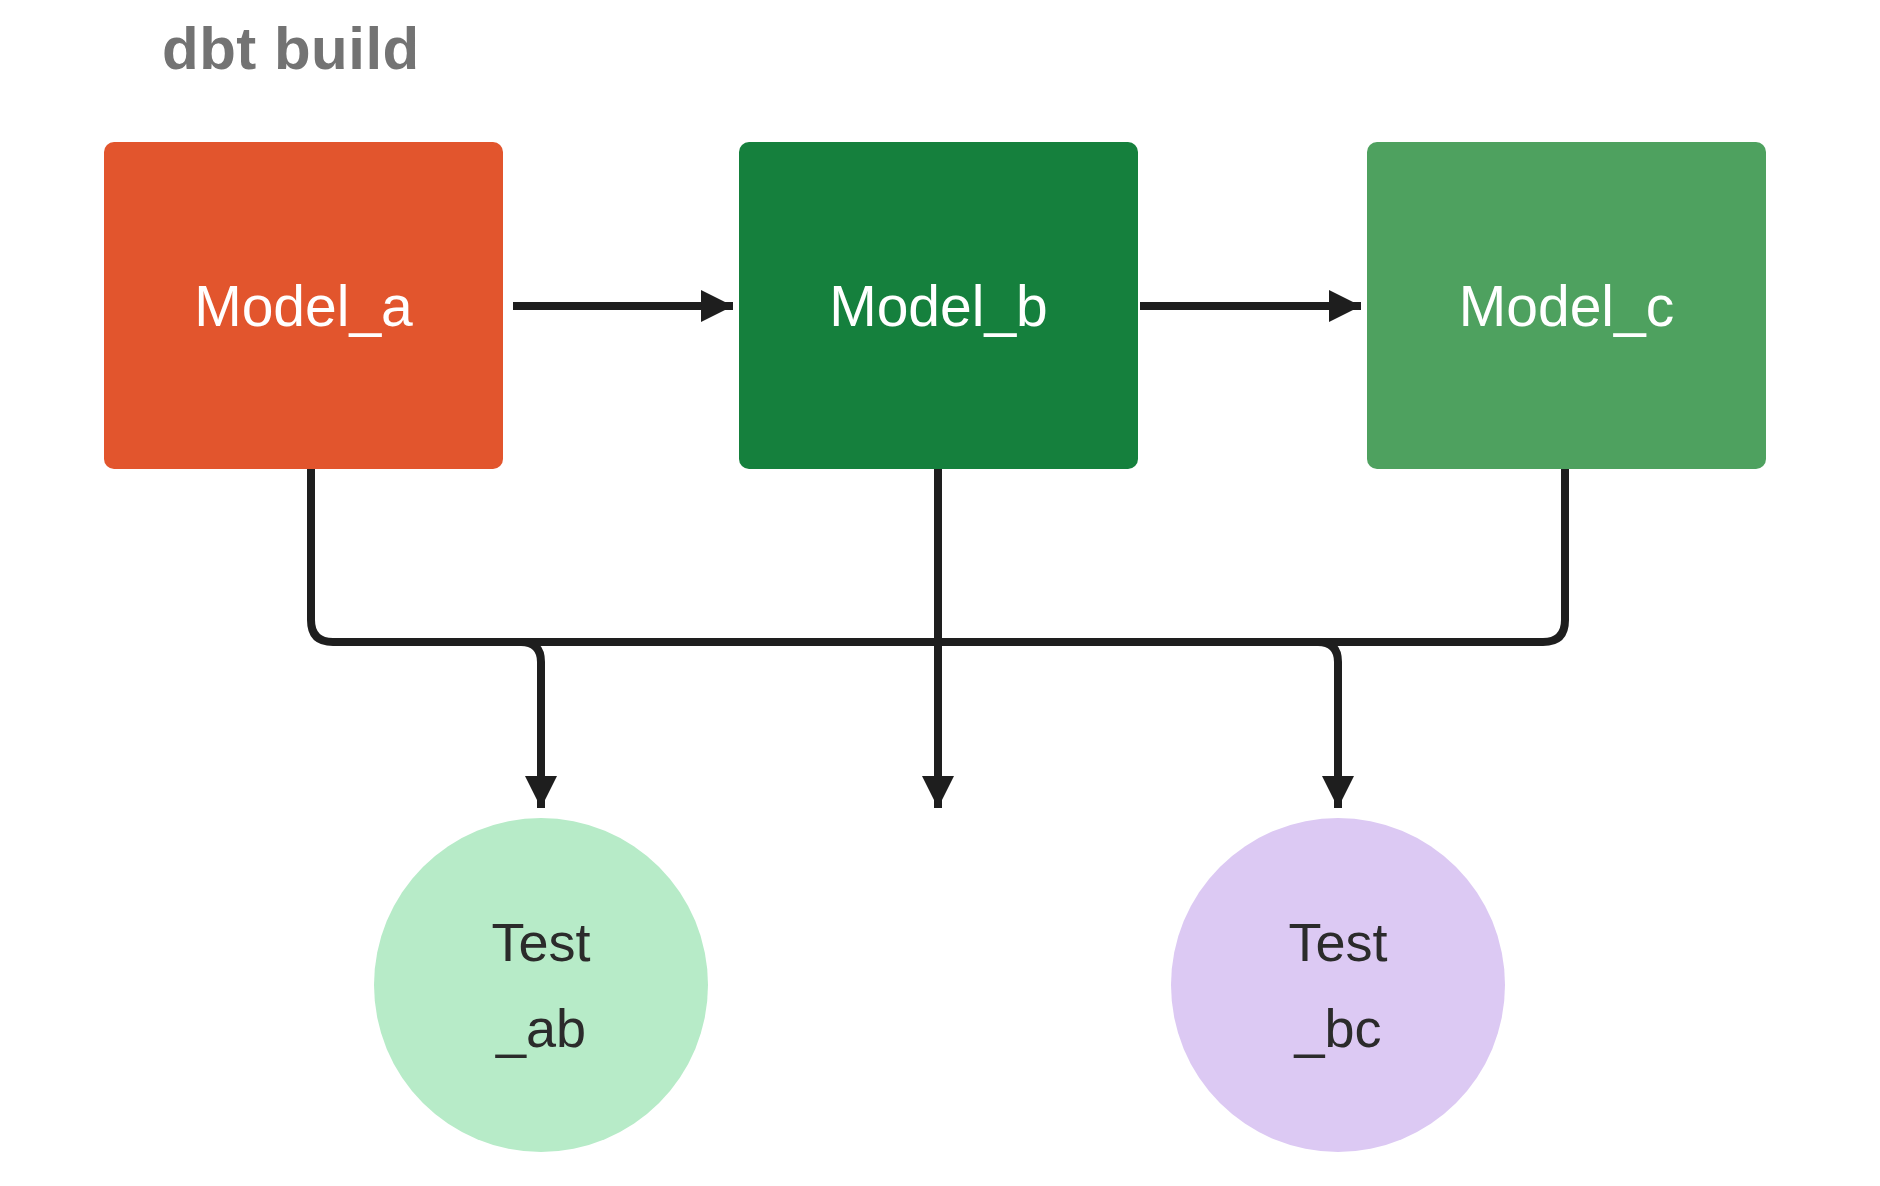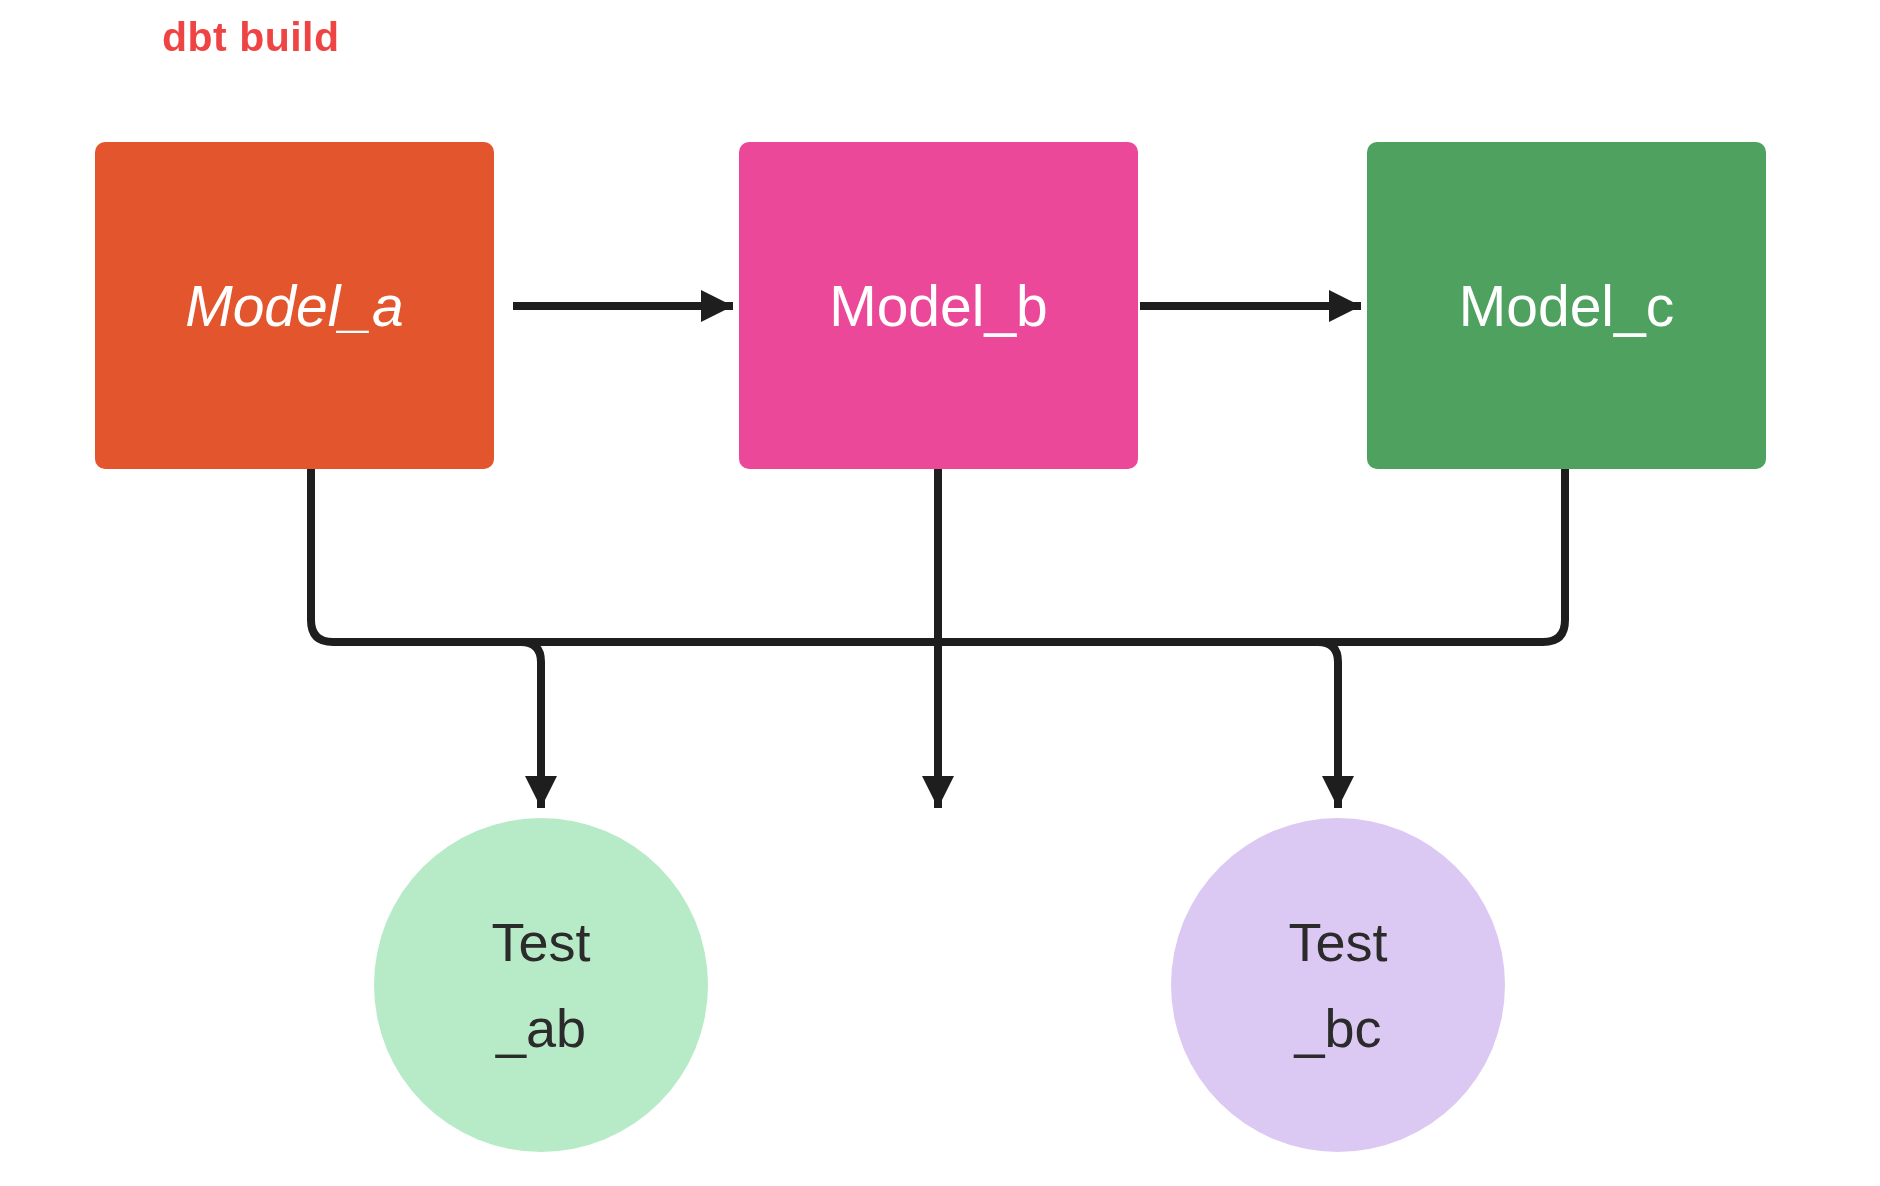--- a/index.html
+++ b/index.html
@@ -12,23 +12,23 @@
     position: relative;
     width: 1880px;
     height: 1186px;
     background: #ffffff;
     overflow: hidden;
   }
   .diagram-title {
     position: absolute;
     left: 162px;
     top: 14px;
-    font-size: 41px;
+    font-size: 60px;
     font-weight: 600;
-    color: #ef4444;
+    color: #737373;
     letter-spacing: 0.5px;
   }
   svg.edges {
     position: absolute;
     left: 0;
     top: 0;
     width: 1880px;
     height: 1186px;
   }
   .model-node {
@@ -37,22 +37,22 @@
     height: 327px;
     border-radius: 10px;
     display: flex;
     align-items: center;
     justify-content: center;
     color: #ffffff;
     font-size: 57px;
     font-weight: 500;
     top: 142px;
   }
-  .model-a { left: 95px;  background: #e2552d; font-style: italic; }
-  .model-b { left: 739px;  background: #ec4899; }
+  .model-a { left: 104px;  background: #e2552d; }
+  .model-b { left: 739px;  background: #15803d; }
   .model-c { left: 1367px; background: #4ea15f; }
 
   .test-node {
     position: absolute;
     width: 334px;
     height: 334px;
     border-radius: 50%;
     display: flex;
     flex-direction: column;
     align-items: center;

